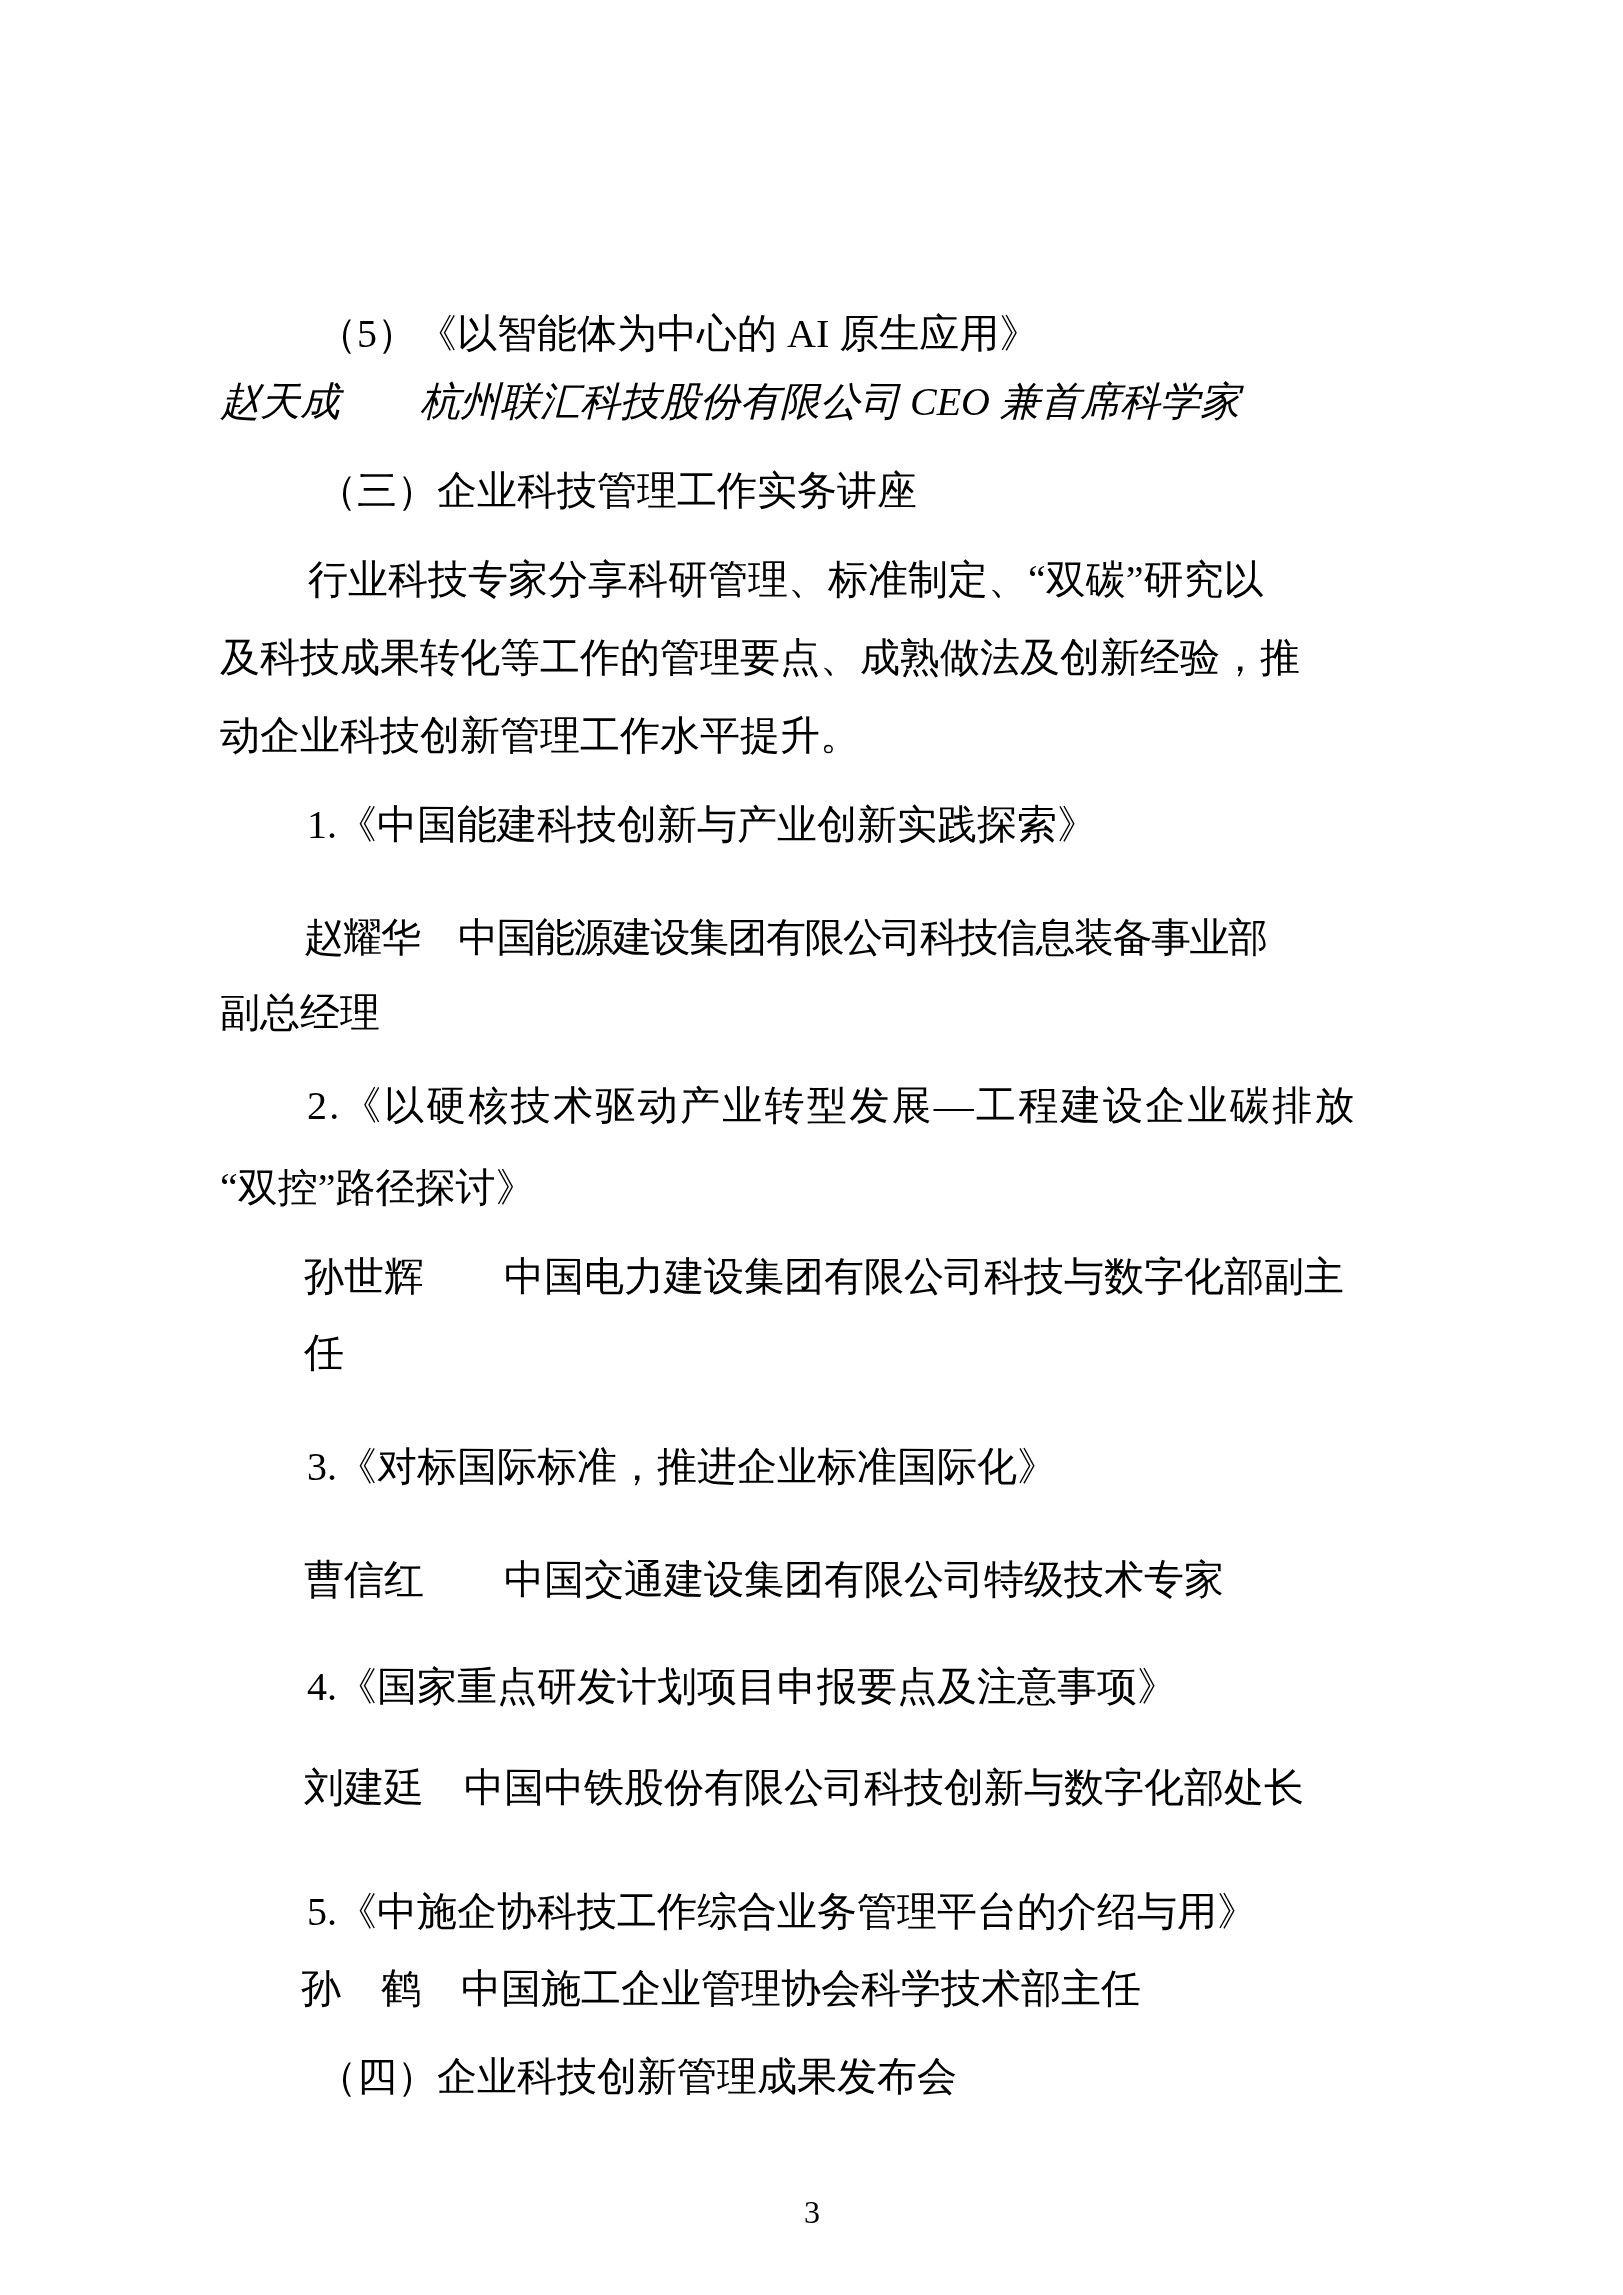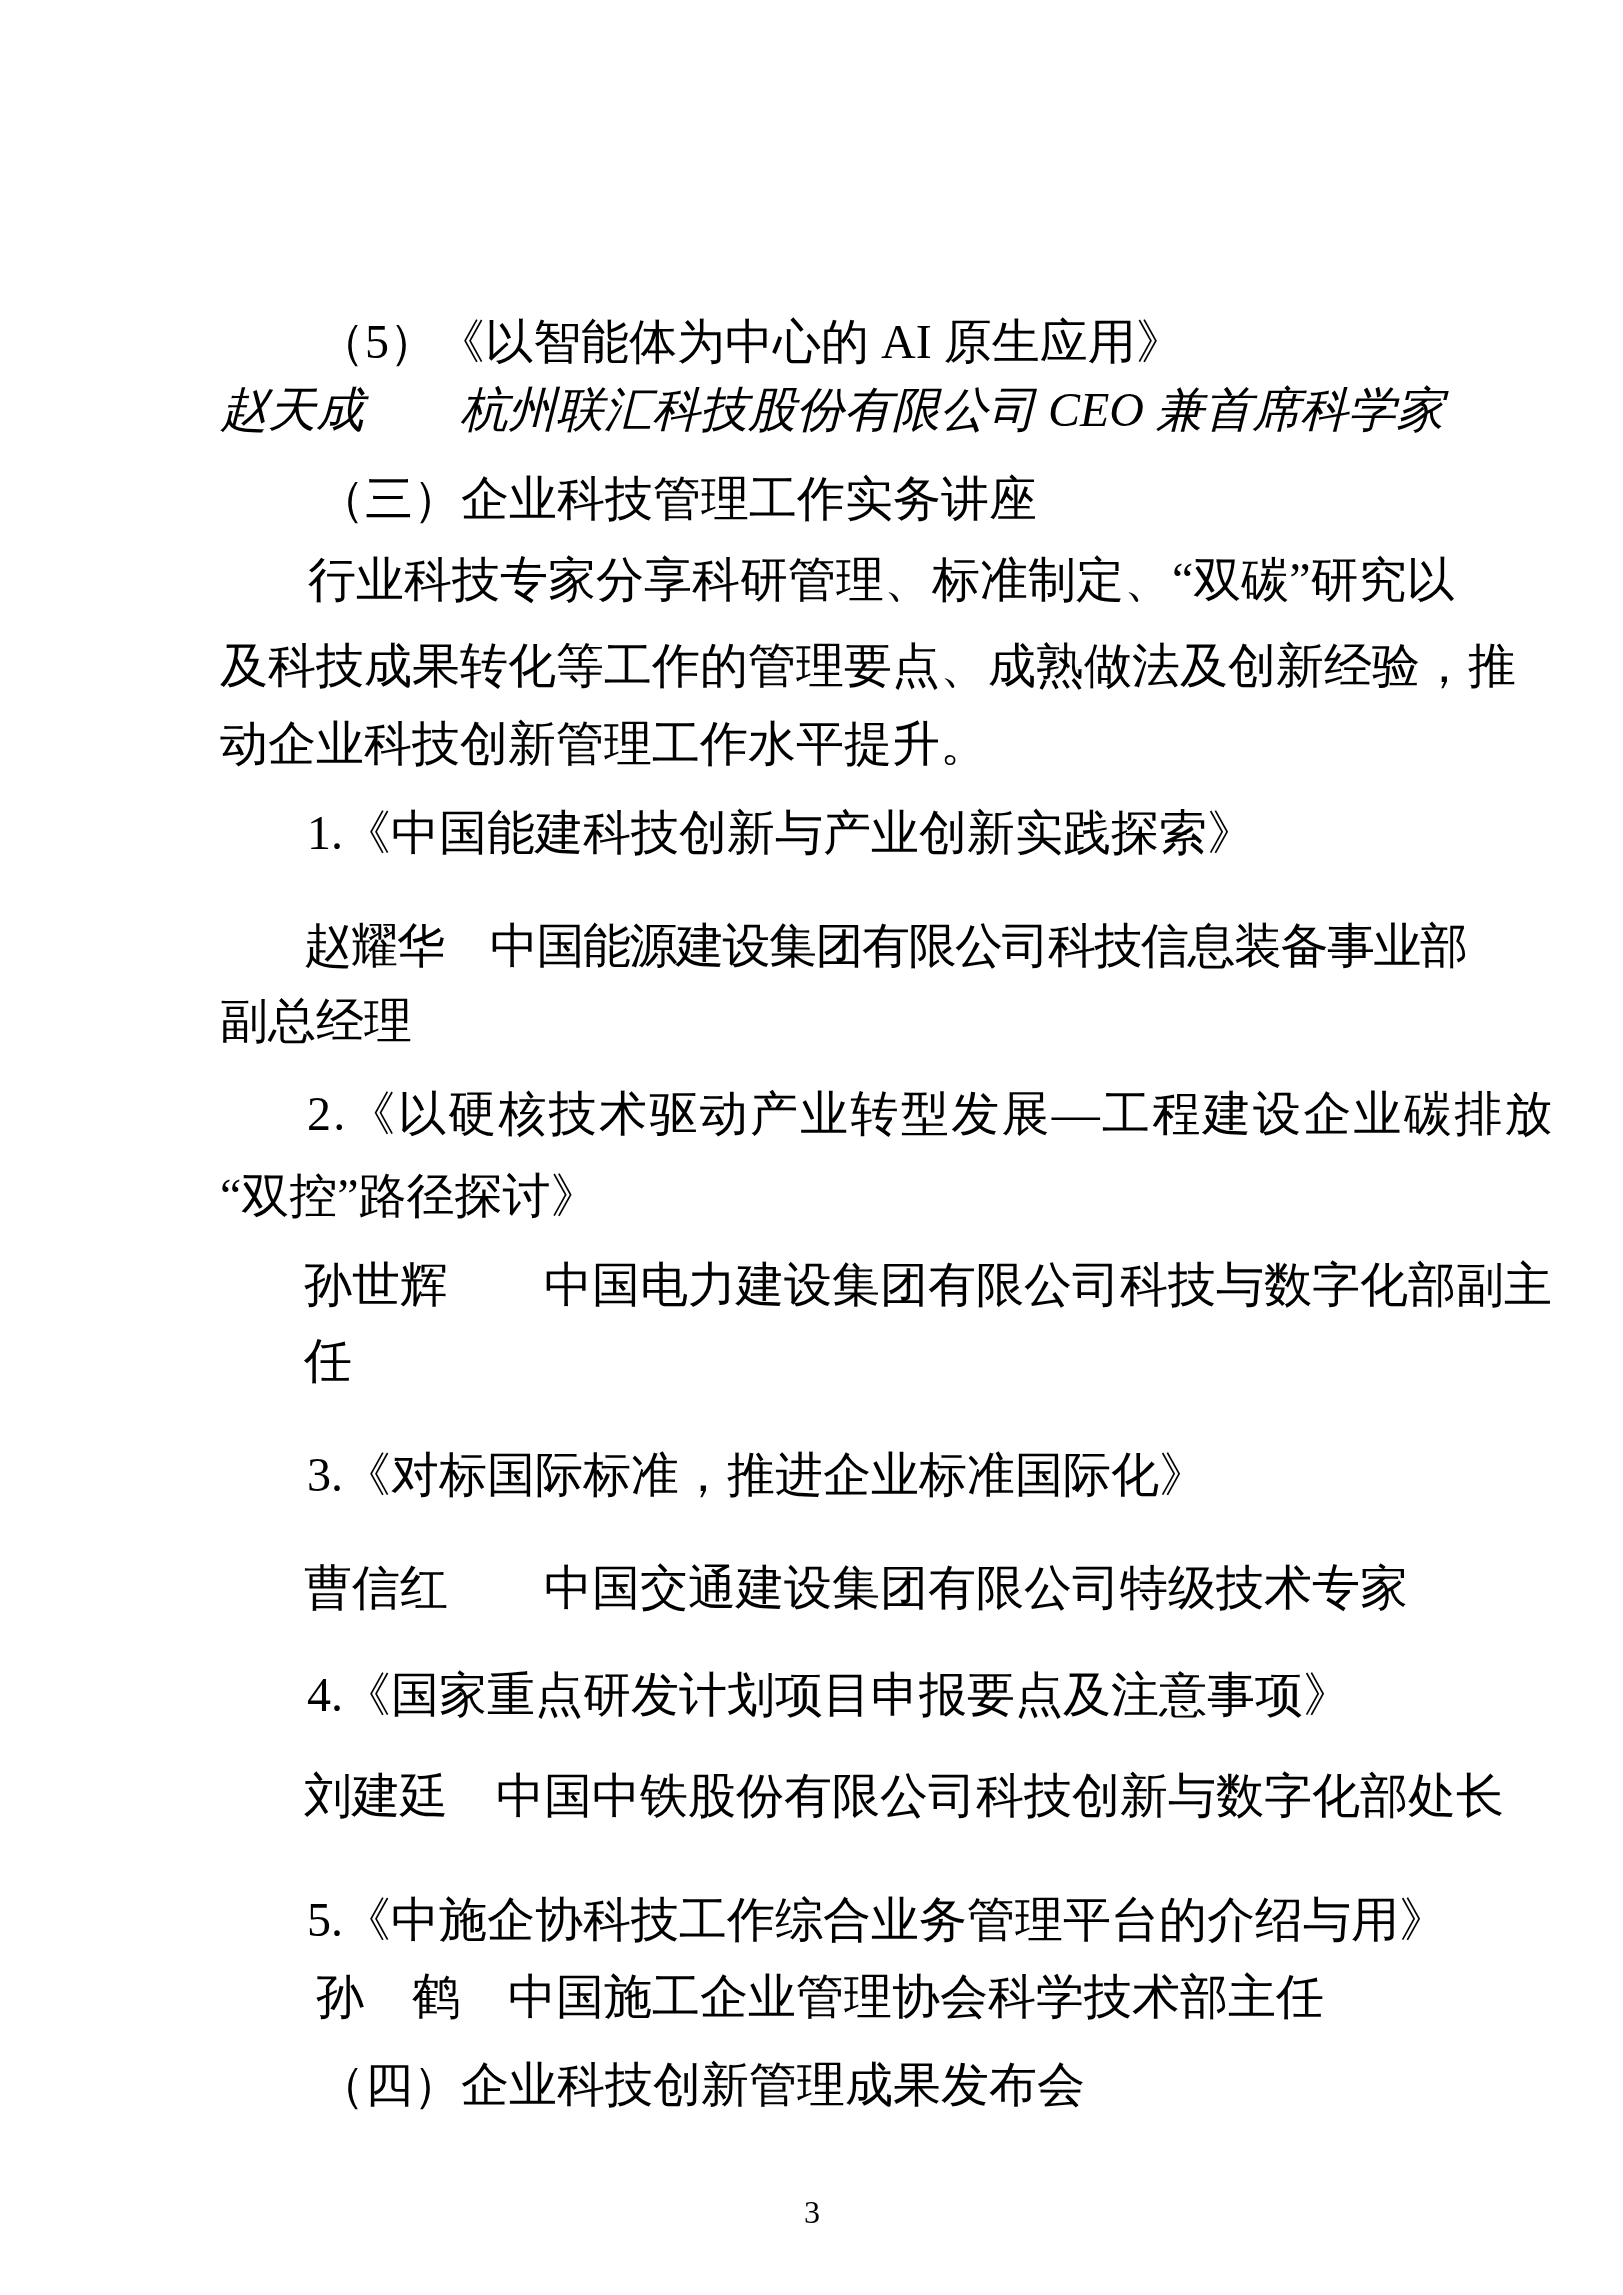--- a/index.html
+++ b/index.html
@@ -11,21 +11,21 @@
     position: relative;
     width: 1624px;
     height: 2295px;
     background: #ffffff;
     overflow: hidden;
     font-family: "Liberation Serif", "DejaVu Serif", serif;
     color: #000000;
   }
   .line {
     position: absolute;
-    font-size: 48px;
+    font-size: 40px;
     line-height: 46px;
     white-space: pre;
     letter-spacing: 0px;
     color: #000000;
   }
   .heading {
     font-weight: normal;
   }
   .pagenum {
     position: absolute;
@@ -57,20 +57,20 @@
   <p class="line" style="top:1214px; left:304px;">孙世辉　　中国电力建设集团有限公司科技与数字化部副主</p>
   <p class="line" style="top:1290px; left:304px;">任</p>
 
   <p class="line" style="top:1404px; left:307px;">3.《对标国际标准，推进企业标准国际化》</p>
   <p class="line" style="top:1517px; left:304px;">曹信红　　中国交通建设集团有限公司特级技术专家</p>
 
   <p class="line" style="top:1624px; left:307px;">4.《国家重点研发计划项目申报要点及注意事项》</p>
   <p class="line" style="top:1725px; left:304px;">刘建廷　中国中铁股份有限公司科技创新与数字化部处长</p>
 
   <p class="line" style="top:1849px; left:307px;">5.《中施企协科技工作综合业务管理平台的介绍与用》</p>
-  <p class="line" style="top:1926px; left:301px;margin-left:15px;">孙　鹤　中国施工企业管理协会科学技术部主任</p>
+  <p class="line" style="top:1926px; left:301px;">孙　鹤　中国施工企业管理协会科学技术部主任</p>
 
   <p class="line heading" style="top:2014px; left:317px;">（四）企业科技创新管理成果发布会</p>
 
   <div class="pagenum" style="top:2196px; left:0px;">3</div>
 
 </div>
 
 
 </body></html>

